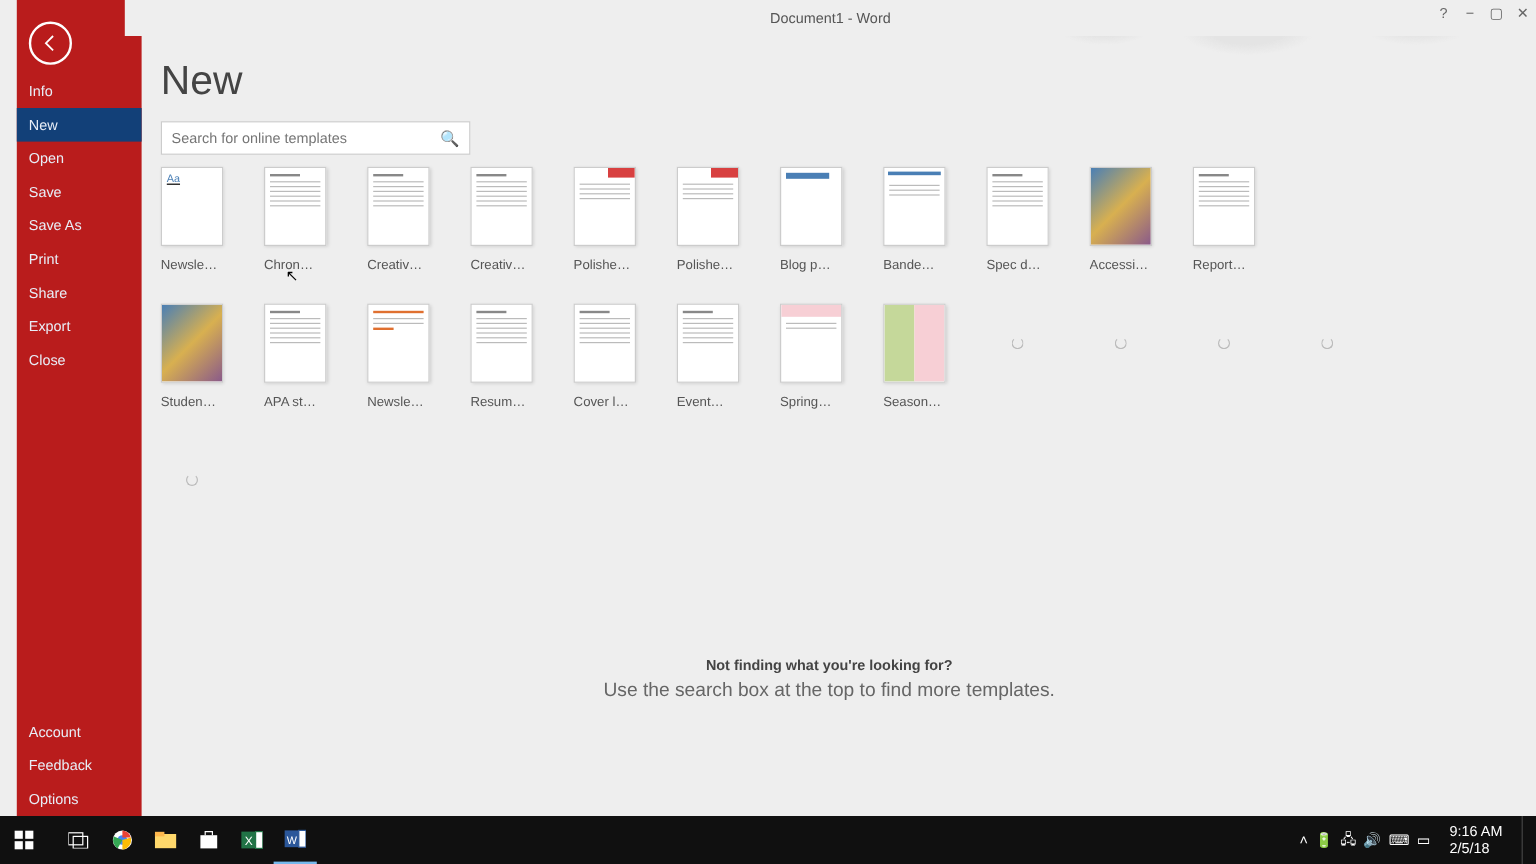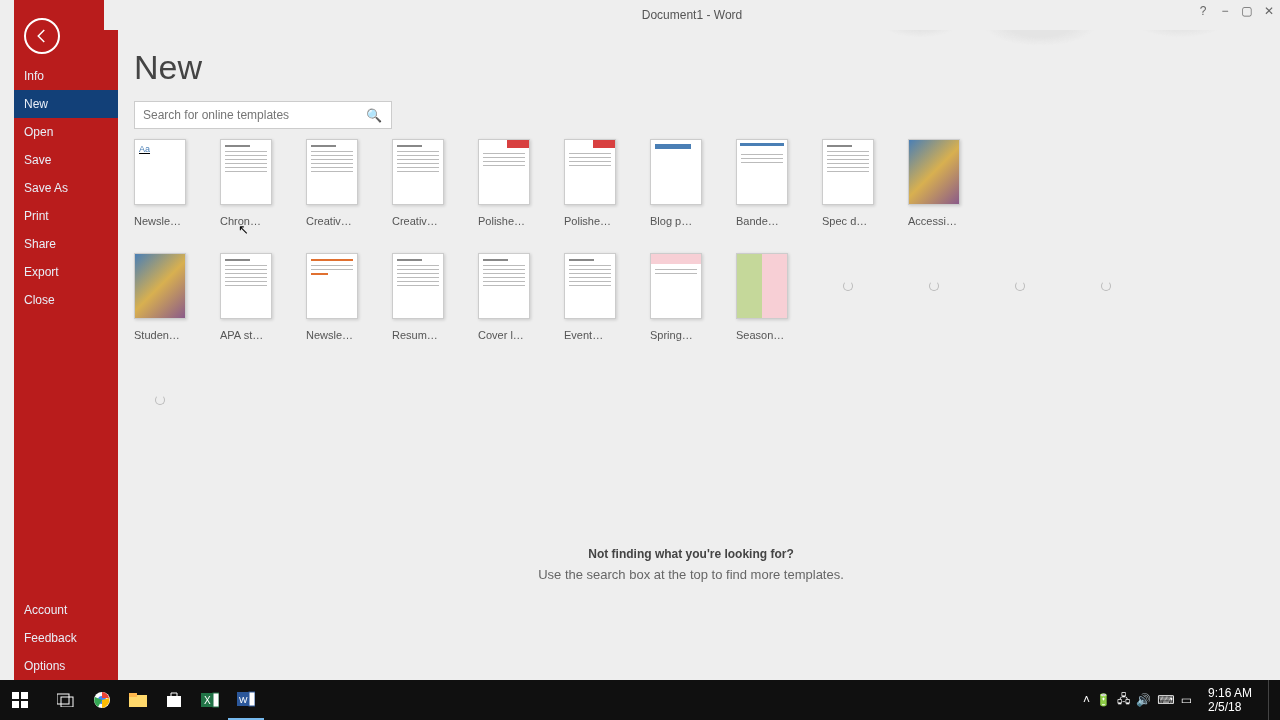--- a/index.html
+++ b/index.html
@@ -44,21 +44,21 @@
 .thumb .lines div { height:1px; background:#bbb; margin-bottom:3px; }
 .thumb .lines .hd { height:2px; background:#888; width:60%; margin-bottom:4px;}
 .thumb .redtop { height:8px; background:linear-gradient(90deg,#fff 55%,#d84040 55%);}
 .thumb .title-strip{height:5px;background:#4a7fb5;margin:4px 4px;width:36px;}
 .thumb .band{height:3px;background:#4a7fb5;margin:3px;}
 .thumb .img{position:absolute;inset:0;background:linear-gradient(135deg,#4a7fb5 0%,#d8b050 50%,#8a5a8a 100%);}
 .thumb .loading{position:absolute;left:50%;top:50%;width:10px;height:10px;margin:-5px 0 0 -5px;border:1px solid #bbb;border-top-color:transparent;border-radius:50%;}
 .thumb.noborder{border:none;box-shadow:none;background:transparent;}
 .notfound { text-align:center; margin-top:104px; }
 .notfound .t1{font-size:12px;font-weight:600;color:#444;margin-bottom:6px;}
-.notfound .t2{font-size:13px;color:#666;}
+.notfound .t2{font-size:16px;color:#666;}
 .cursor{position:absolute;left:120px;top:222px;font-size:13px;color:#000;pointer-events:none;z-index:10;}
 
 .taskbar { width:1280px; height:40px; background:#101010; display:flex; align-items:center; color:#fff; font-size:12px; }
 .tb-start{width:40px;height:40px;display:flex;align-items:center;justify-content:center;}
 .tb-start svg{width:16px;height:16px;}
 .tb-search{flex:0 0 280px;height:40px;background:#1c1c1c;display:flex;align-items:center;padding:0 12px;color:#aaa;}
 .tb-icons{display:flex;align-items:center;gap:0;margin-left:8px;}
 .tb-ico{width:36px;height:40px;display:flex;align-items:center;justify-content:center;cursor:pointer;}
 .tb-ico.active{border-bottom:2px solid #76b9ed;}
 .tb-right{margin-left:auto;display:flex;align-items:center;gap:8px;padding-right:6px;}
@@ -216,20 +216,34 @@
             </div>
           </div>
           <div class="tile-label">Spec d…</div>
         </div>
         <div class="tile">
           <div class="thumb">
             <div class="img"></div>
           </div>
           <div class="tile-label">Accessi…</div>
         </div>
+        <div class="tile">
+          <div class="thumb">
+            <div class="lines">
+              <div class="hd"></div>
+              <div></div>
+              <div></div>
+              <div></div>
+              <div></div>
+              <div></div>
+              <div></div>
+            </div>
+          </div>
+          <div class="tile-label">Report…</div>
+        </div>
       </div>
     <div style="height:26px"></div>
     <div class="grid" id="grid2">
         <div class="tile">
           <div class="thumb">
             <div class="img"></div>
           </div>
           <div class="tile-label">Studen…</div>
         </div>
         <div class="tile">

